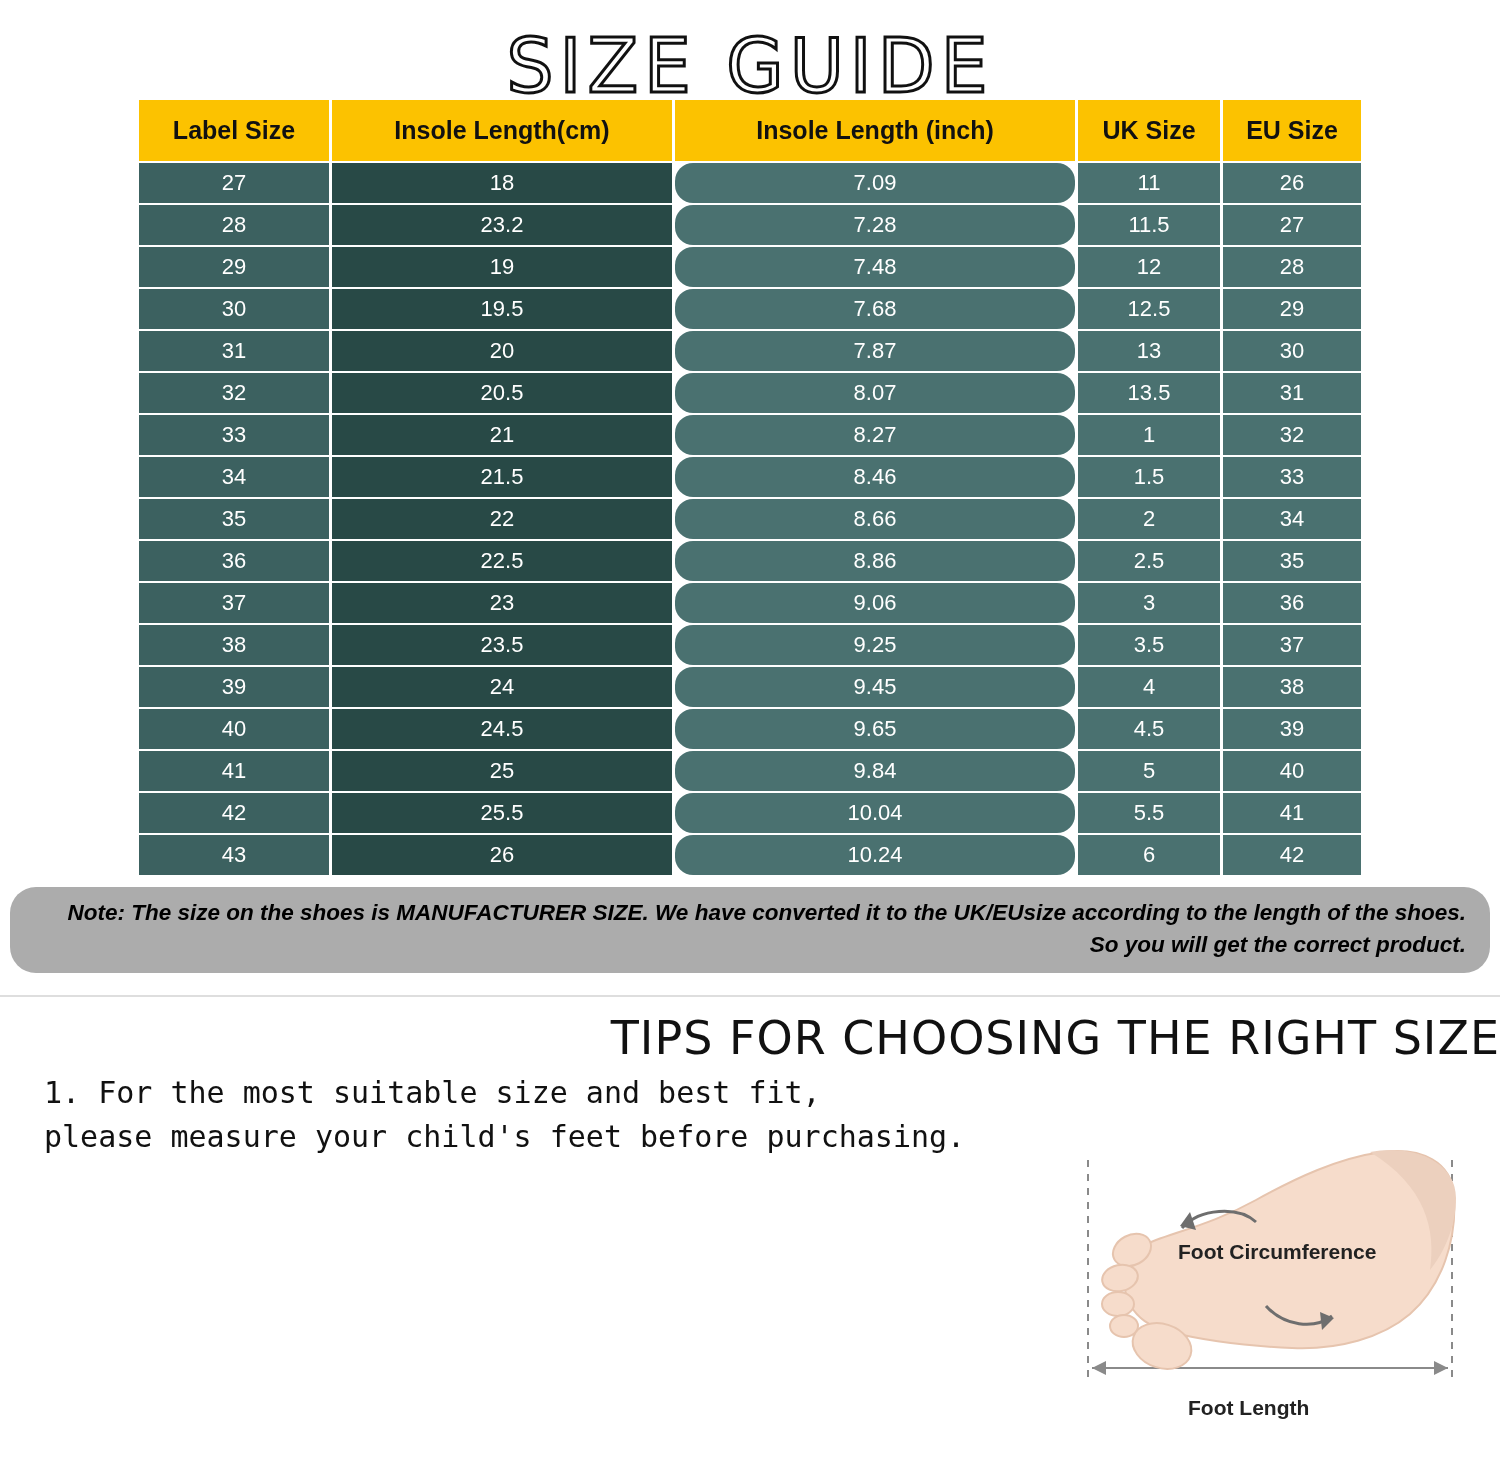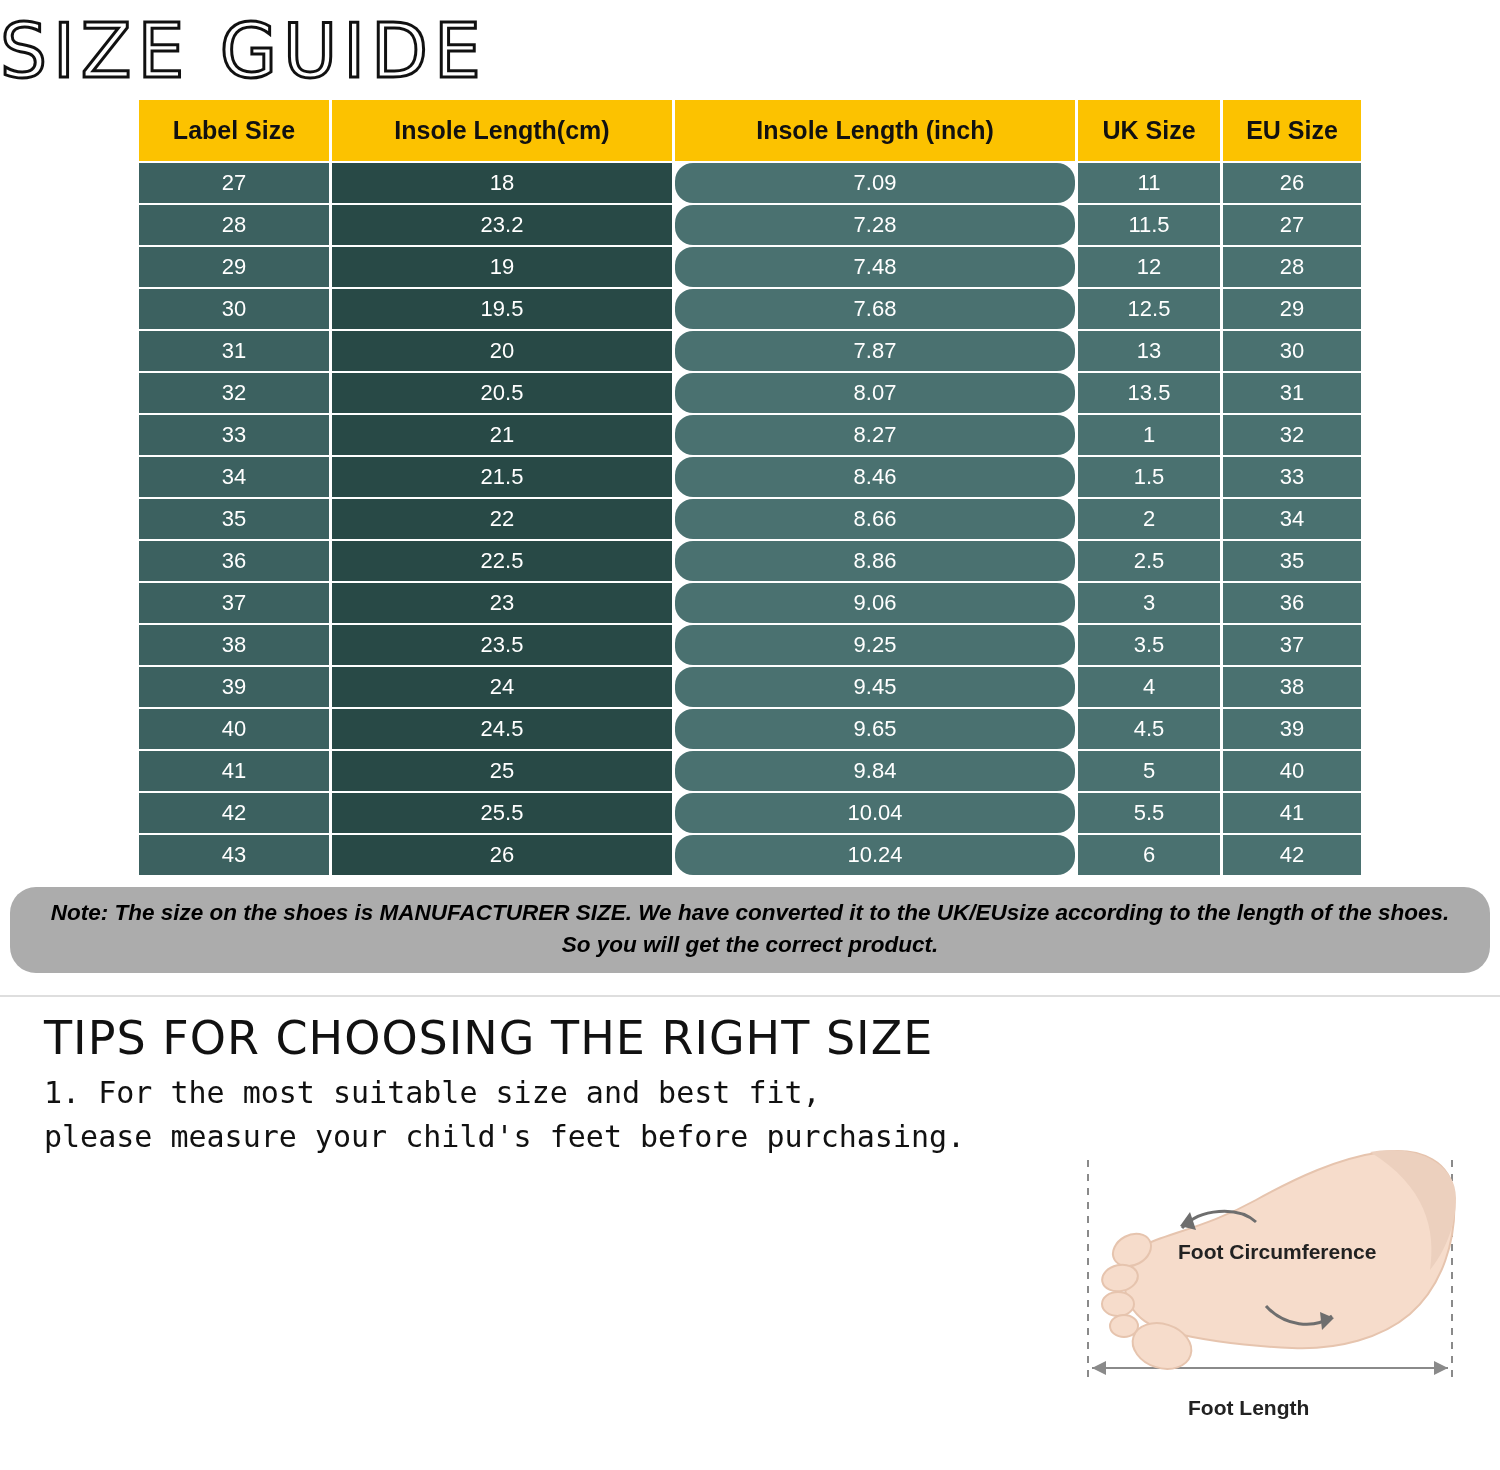--- a/index.html
+++ b/index.html
@@ -11,22 +11,22 @@
     width: 1500px;
     height: 1470px;
     font-family: "Liberation Sans", sans-serif;
     color: #111;
     position: relative;
     overflow: hidden;
   }
 
   
   .title-wrap {
-    text-align: left;
-    padding-top: 6px;
+    text-align: center;
+    padding-top: 21px;
     height: 98px;
     box-sizing: border-box;
   }
   .title {
     font-family: "DejaVu Sans", sans-serif;
     font-size: 74px;
     letter-spacing: 6px;
     font-weight: 400;
     color: #ffffff;
     -webkit-text-stroke: 3px #111;
@@ -77,21 +77,21 @@
   col.col2 { width: 400px; }
   col.col3 { width: 142px; }
   col.col4 { width: 138px; }
 
   
   .note {
     margin: 10px 10px 0 10px;
     background: #acacac;
     border-radius: 26px;
     padding: 10px 24px 12px 24px;
-    text-align: center;
+    text-align: right;
     font-weight: bold;
     font-style: italic;
     font-size: 22.5px;
     line-height: 32px;
     color: #000;
     font-family: "Liberation Sans", sans-serif;
   }
 
   .divider {
     border: none;
@@ -104,20 +104,21 @@
     padding: 14px 0 0 44px;
     position: relative;
   }
   .tips h2 {
     font-family: "DejaVu Sans", sans-serif;
     font-size: 46px;
     font-weight: 400;
     letter-spacing: 1px;
     margin: 0 0 6px 0;
     color: #111;
+    text-align: right;
   }
   .tips p {
     font-family: "DejaVu Sans Mono", monospace;
     font-size: 30px;
     line-height: 44px;
     margin: 0 0 26px 0;
     color: #111;
     max-width: 1020px;
   }
 

